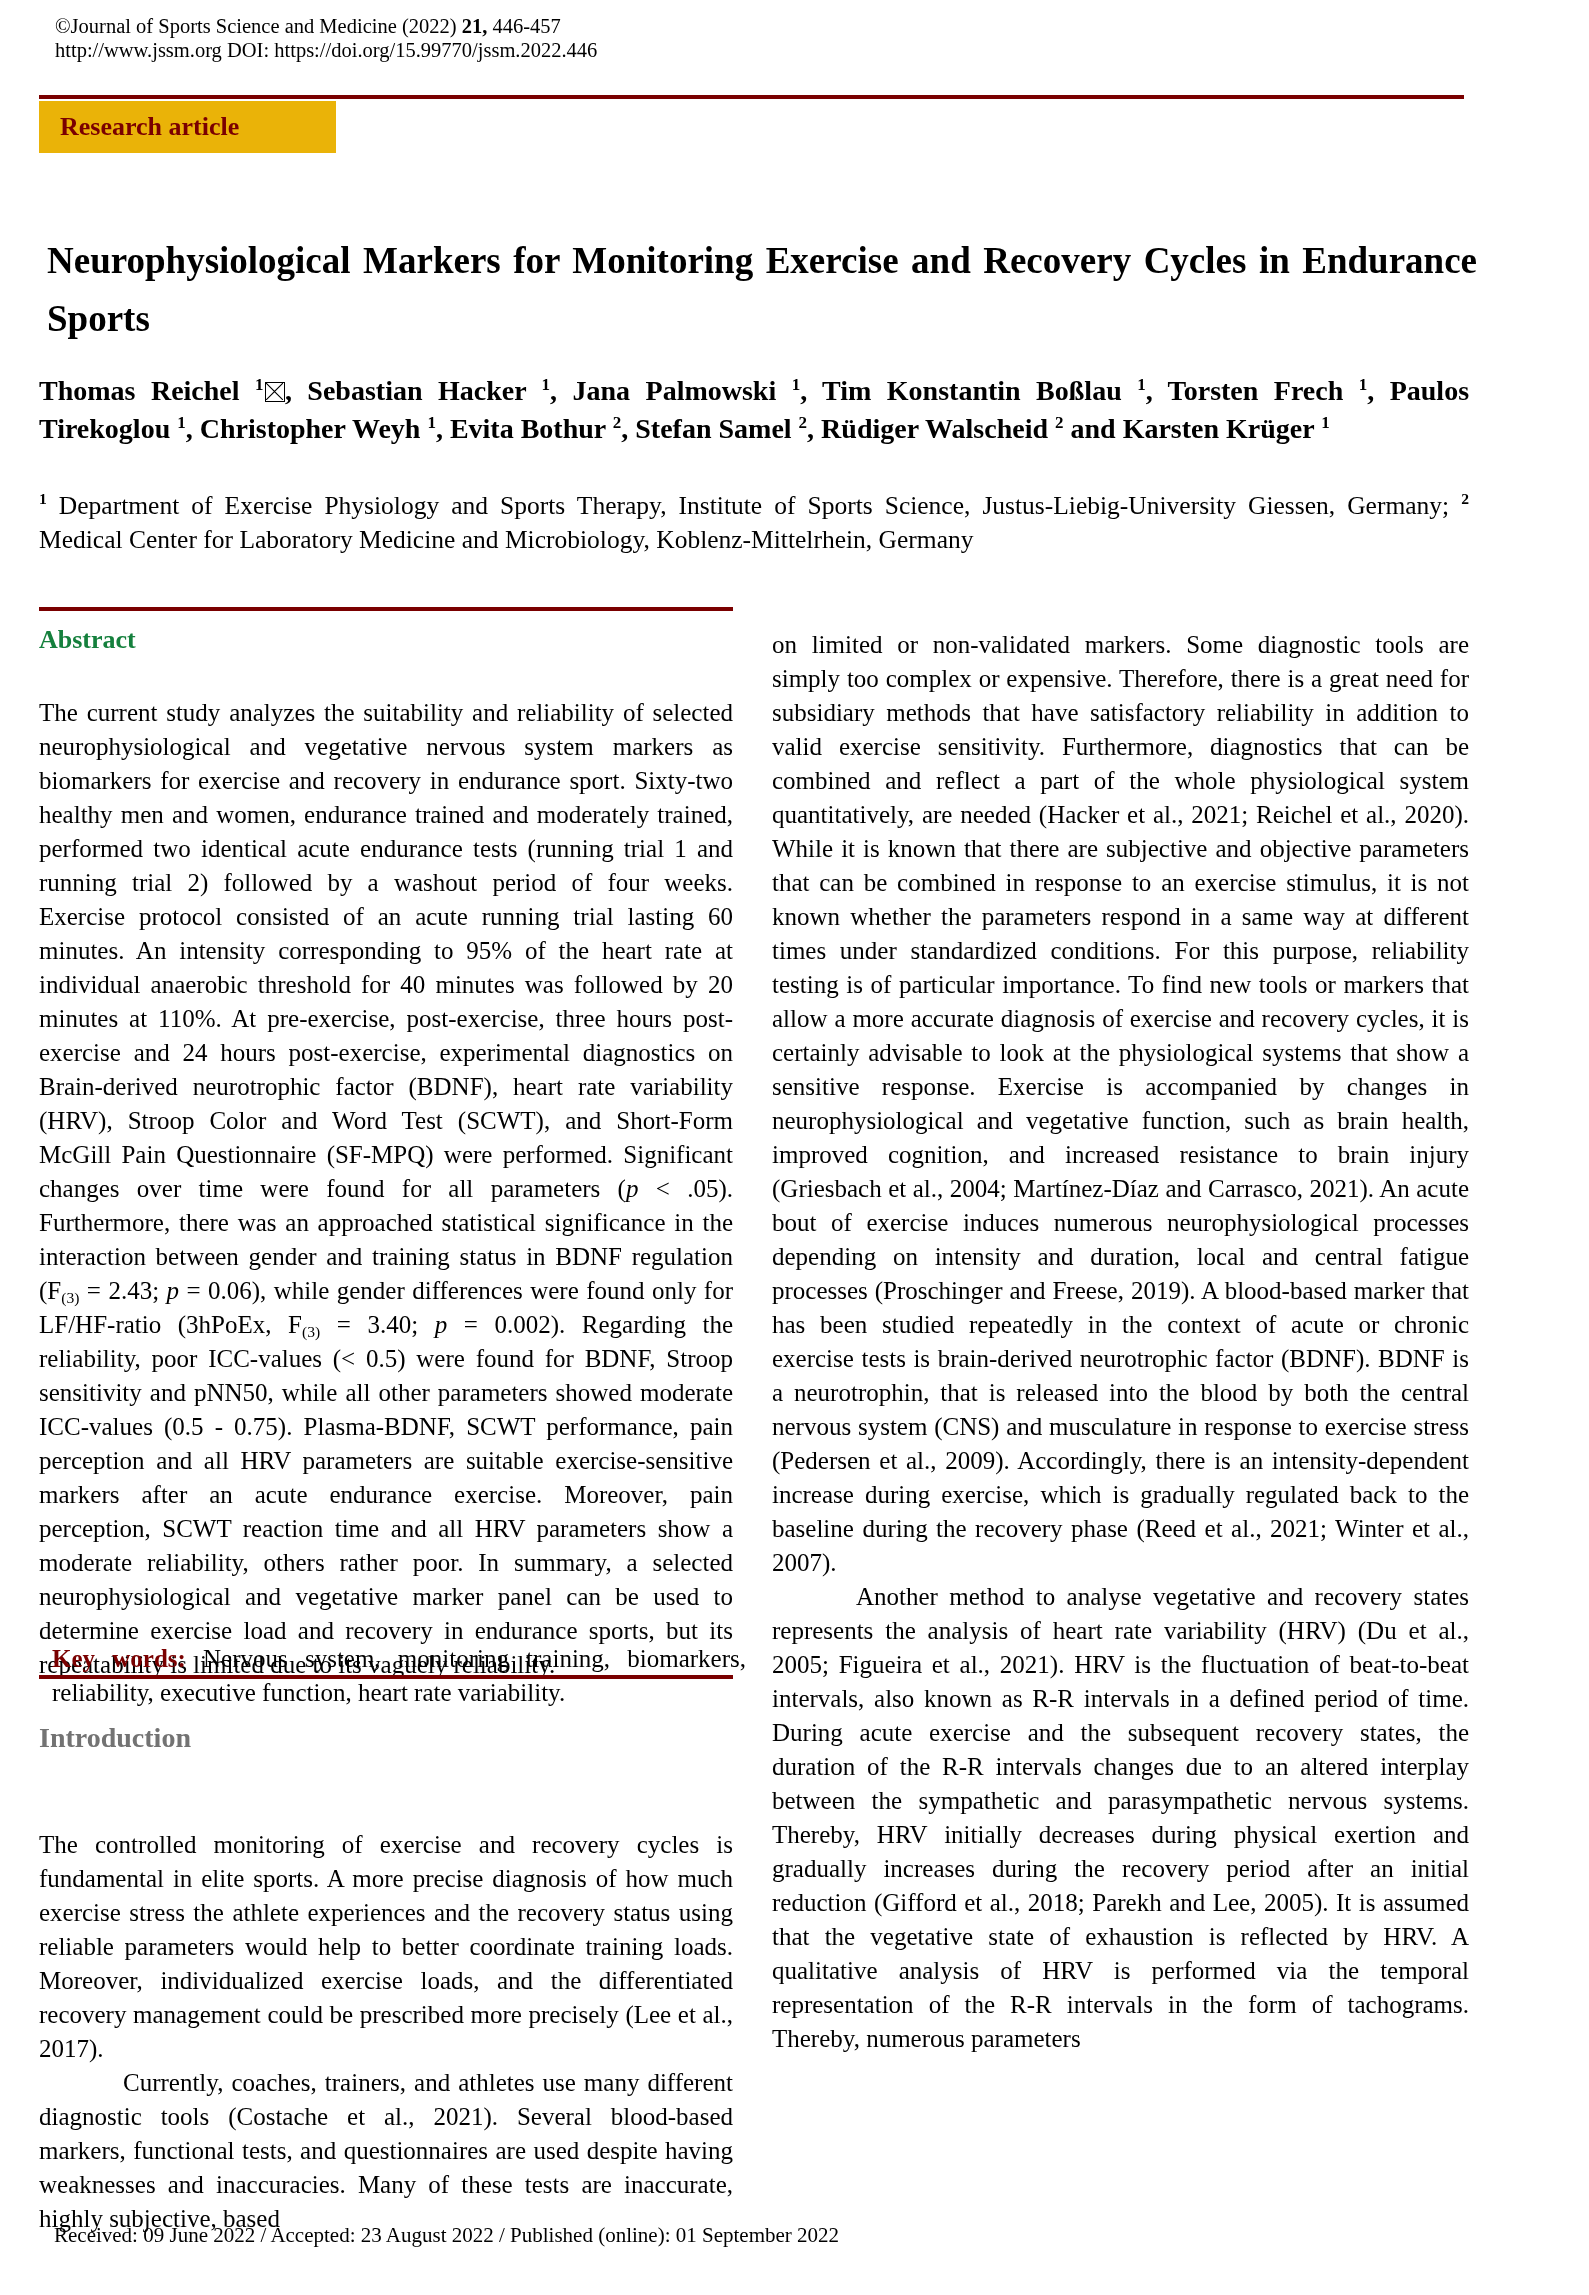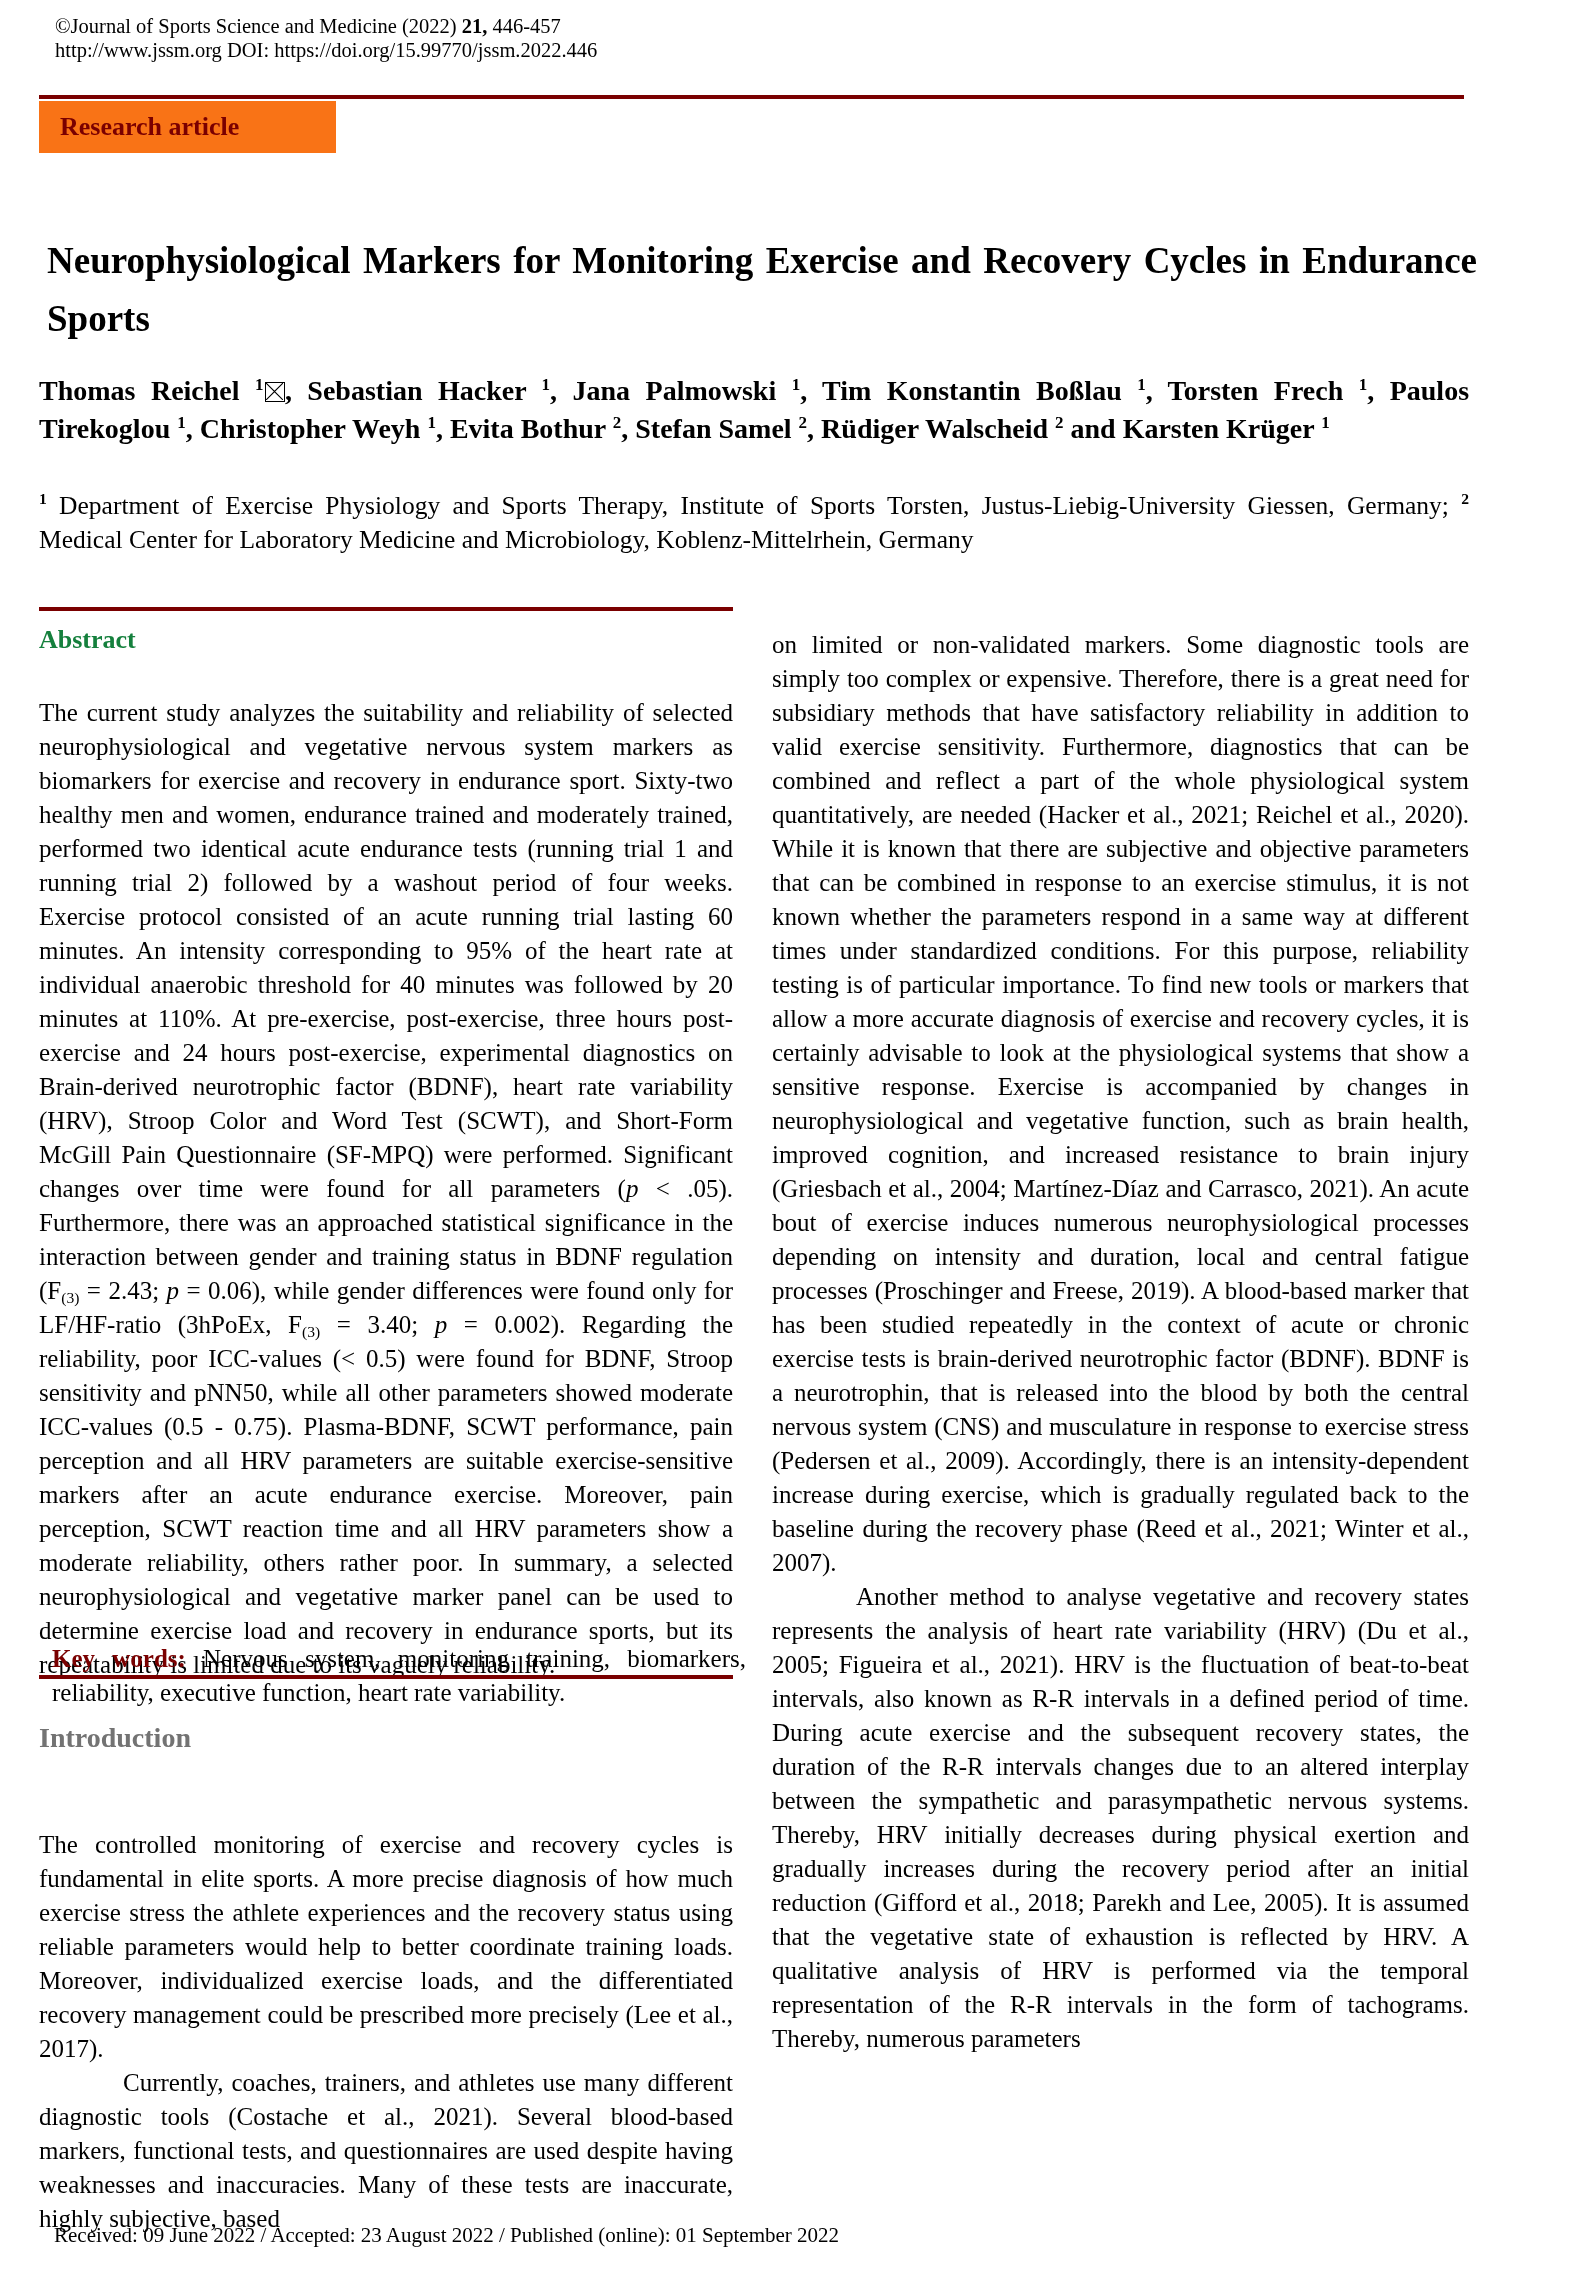--- a/index.html
+++ b/index.html
@@ -7,21 +7,21 @@
     width: 1590px; height: 2295px; position: relative; overflow: hidden;
     font-family: "Liberation Serif", "DejaVu Serif", serif; color: #000;
   }
   .journal-line { position: absolute; left: 55px; font-size: 20.5px; line-height: 24px; white-space: nowrap; }
   #jl1 { top: 14px; }
   #jl2 { top: 38px; }
   .rule { position: absolute; background: #7a0000; }
   #top-rule { left: 39px; top: 95px; width: 1425px; height: 3.5px; }
   #badge {
     position: absolute; left: 39px; top: 101px; width: 297px; height: 52px;
-    background: #f97316; box-sizing: border-box; padding-left: 21px;
+    background: #eab308; box-sizing: border-box; padding-left: 21px;
     display: flex; align-items: center;
   }
   #badge span { color: #7a0000; font-weight: bold; font-size: 26px; }
   #title {
     position: absolute; left: 39px; top: 224px; width: 1430px;
     font-size: 37px; font-weight: bold; line-height: 58px; text-align: justify; text-align-last: left;
     margin: 8px;
   }
   #authors {
     position: absolute; left: 39px; top: 372px; width: 1430px;
@@ -68,21 +68,21 @@
     <span>Research article</span>
   </div>
 
 <h1 id="title">Neurophysiological Markers for Monitoring Exercise and Recovery Cycles in Endurance Sports</h1>
 
 <div id="authors"><span>Thomas Reichel</span> <sup>1</sup><span class="mail-icon"><svg width="17" height="17" viewBox="0 0 24 24">
         <path d="M0 0 L12 12 L24 0 M0 24 L12 12 L24 24" stroke="#000" stroke-width="1.5" fill="none"></path>
       </svg></span>, <span>Sebastian Hacker</span> <sup>1</sup>, <span>Jana Palmowski</span> <sup>1</sup>, <span>Tim Konstantin Boßlau</span> <sup>1</sup>, <span>Torsten Frech</span> <sup>1</sup>, <span>Paulos Tirekoglou</span> <sup>1</sup>, <span>Christopher Weyh</span> <sup>1</sup>, <span>Evita Bothur</span> <sup>2</sup>, <span>Stefan Samel</span> <sup>2</sup>, <span>Rüdiger Walscheid</span> <sup>2</sup><span> and </span><span>Karsten Krüger</span> <sup>1</sup></div>
 
 <div id="affil">
-  <sup>1</sup><span> Department of Exercise Physiology and Sports Therapy, Institute of Sports Torsten, Justus-Liebig-University Giessen, Germany; </span><sup>2</sup><span> Medical Center for Laboratory Medicine and Microbiology, Koblenz-Mittelrhein, Germany</span>
+  <sup>1</sup><span> Department of Exercise Physiology and Sports Therapy, Institute of Sports Science, Justus-Liebig-University Giessen, Germany; </span><sup>2</sup><span> Medical Center for Laboratory Medicine and Microbiology, Koblenz-Mittelrhein, Germany</span>
 </div>
 
 <div id="abs-rule-top" class="rule"></div>
 <div id="abstract-heading">Abstract</div>
 <div id="abstract-body" class="col" style="left:39px;width:694px;">
     <p><span>The current study analyzes the suitability and reliability of selected neurophysiological and vegetative nervous system markers as biomarkers for exercise and recovery in endurance sport. Sixty-two healthy men and women, endurance trained and moderately trained, performed two identical acute endurance tests (running trial 1 and running trial 2) followed by a washout period of four weeks. Exercise protocol consisted of an acute running trial lasting 60 minutes. An intensity corresponding to 95% of the heart rate at individual anaerobic threshold for 40 minutes was followed by 20 minutes at 110%. At pre-exercise, post-exercise, three hours post-exercise and 24 hours post-exercise, experimental diagnostics on Brain-derived neurotrophic factor (BDNF), heart rate variability (HRV), Stroop Color and Word Test (SCWT), and Short-Form McGill Pain Questionnaire (SF-MPQ) were performed. Significant changes over time were found for all parameters (</span><i>p</i><span> &lt; .05). Furthermore, there was an approached statistical significance in the interaction between gender and training status in BDNF regulation (F</span><sub>(3)</sub><span> = 2.43; </span><i>p</i><span> = 0.06), while gender differences were found only for LF/HF-ratio (3hPoEx, F</span><sub>(3)</sub><span> = 3.40; </span><i>p</i><span> = 0.002). Regarding the reliability, poor ICC-values (&lt; 0.5) were found for BDNF, Stroop sensitivity and pNN50, while all other parameters showed moderate ICC-values (0.5 - 0.75). Plasma-BDNF, SCWT performance, pain perception and all HRV parameters are suitable exercise-sensitive markers after an acute endurance exercise. Moreover, pain perception, SCWT reaction time and all HRV parameters show a moderate reliability, others rather poor. In summary, a selected neurophysiological and vegetative marker panel can be used to determine exercise load and recovery in endurance sports, but its repeatability is limited due to its vaguely reliability.</span></p>
   </div>
 
 <div id="keywords" class="col" style="left:52px;width:694px;">
     <p><span class="kw-label">Key words: </span><span>Nervous system, monitoring training, biomarkers, reliability, executive function, heart rate variability.</span></p>

